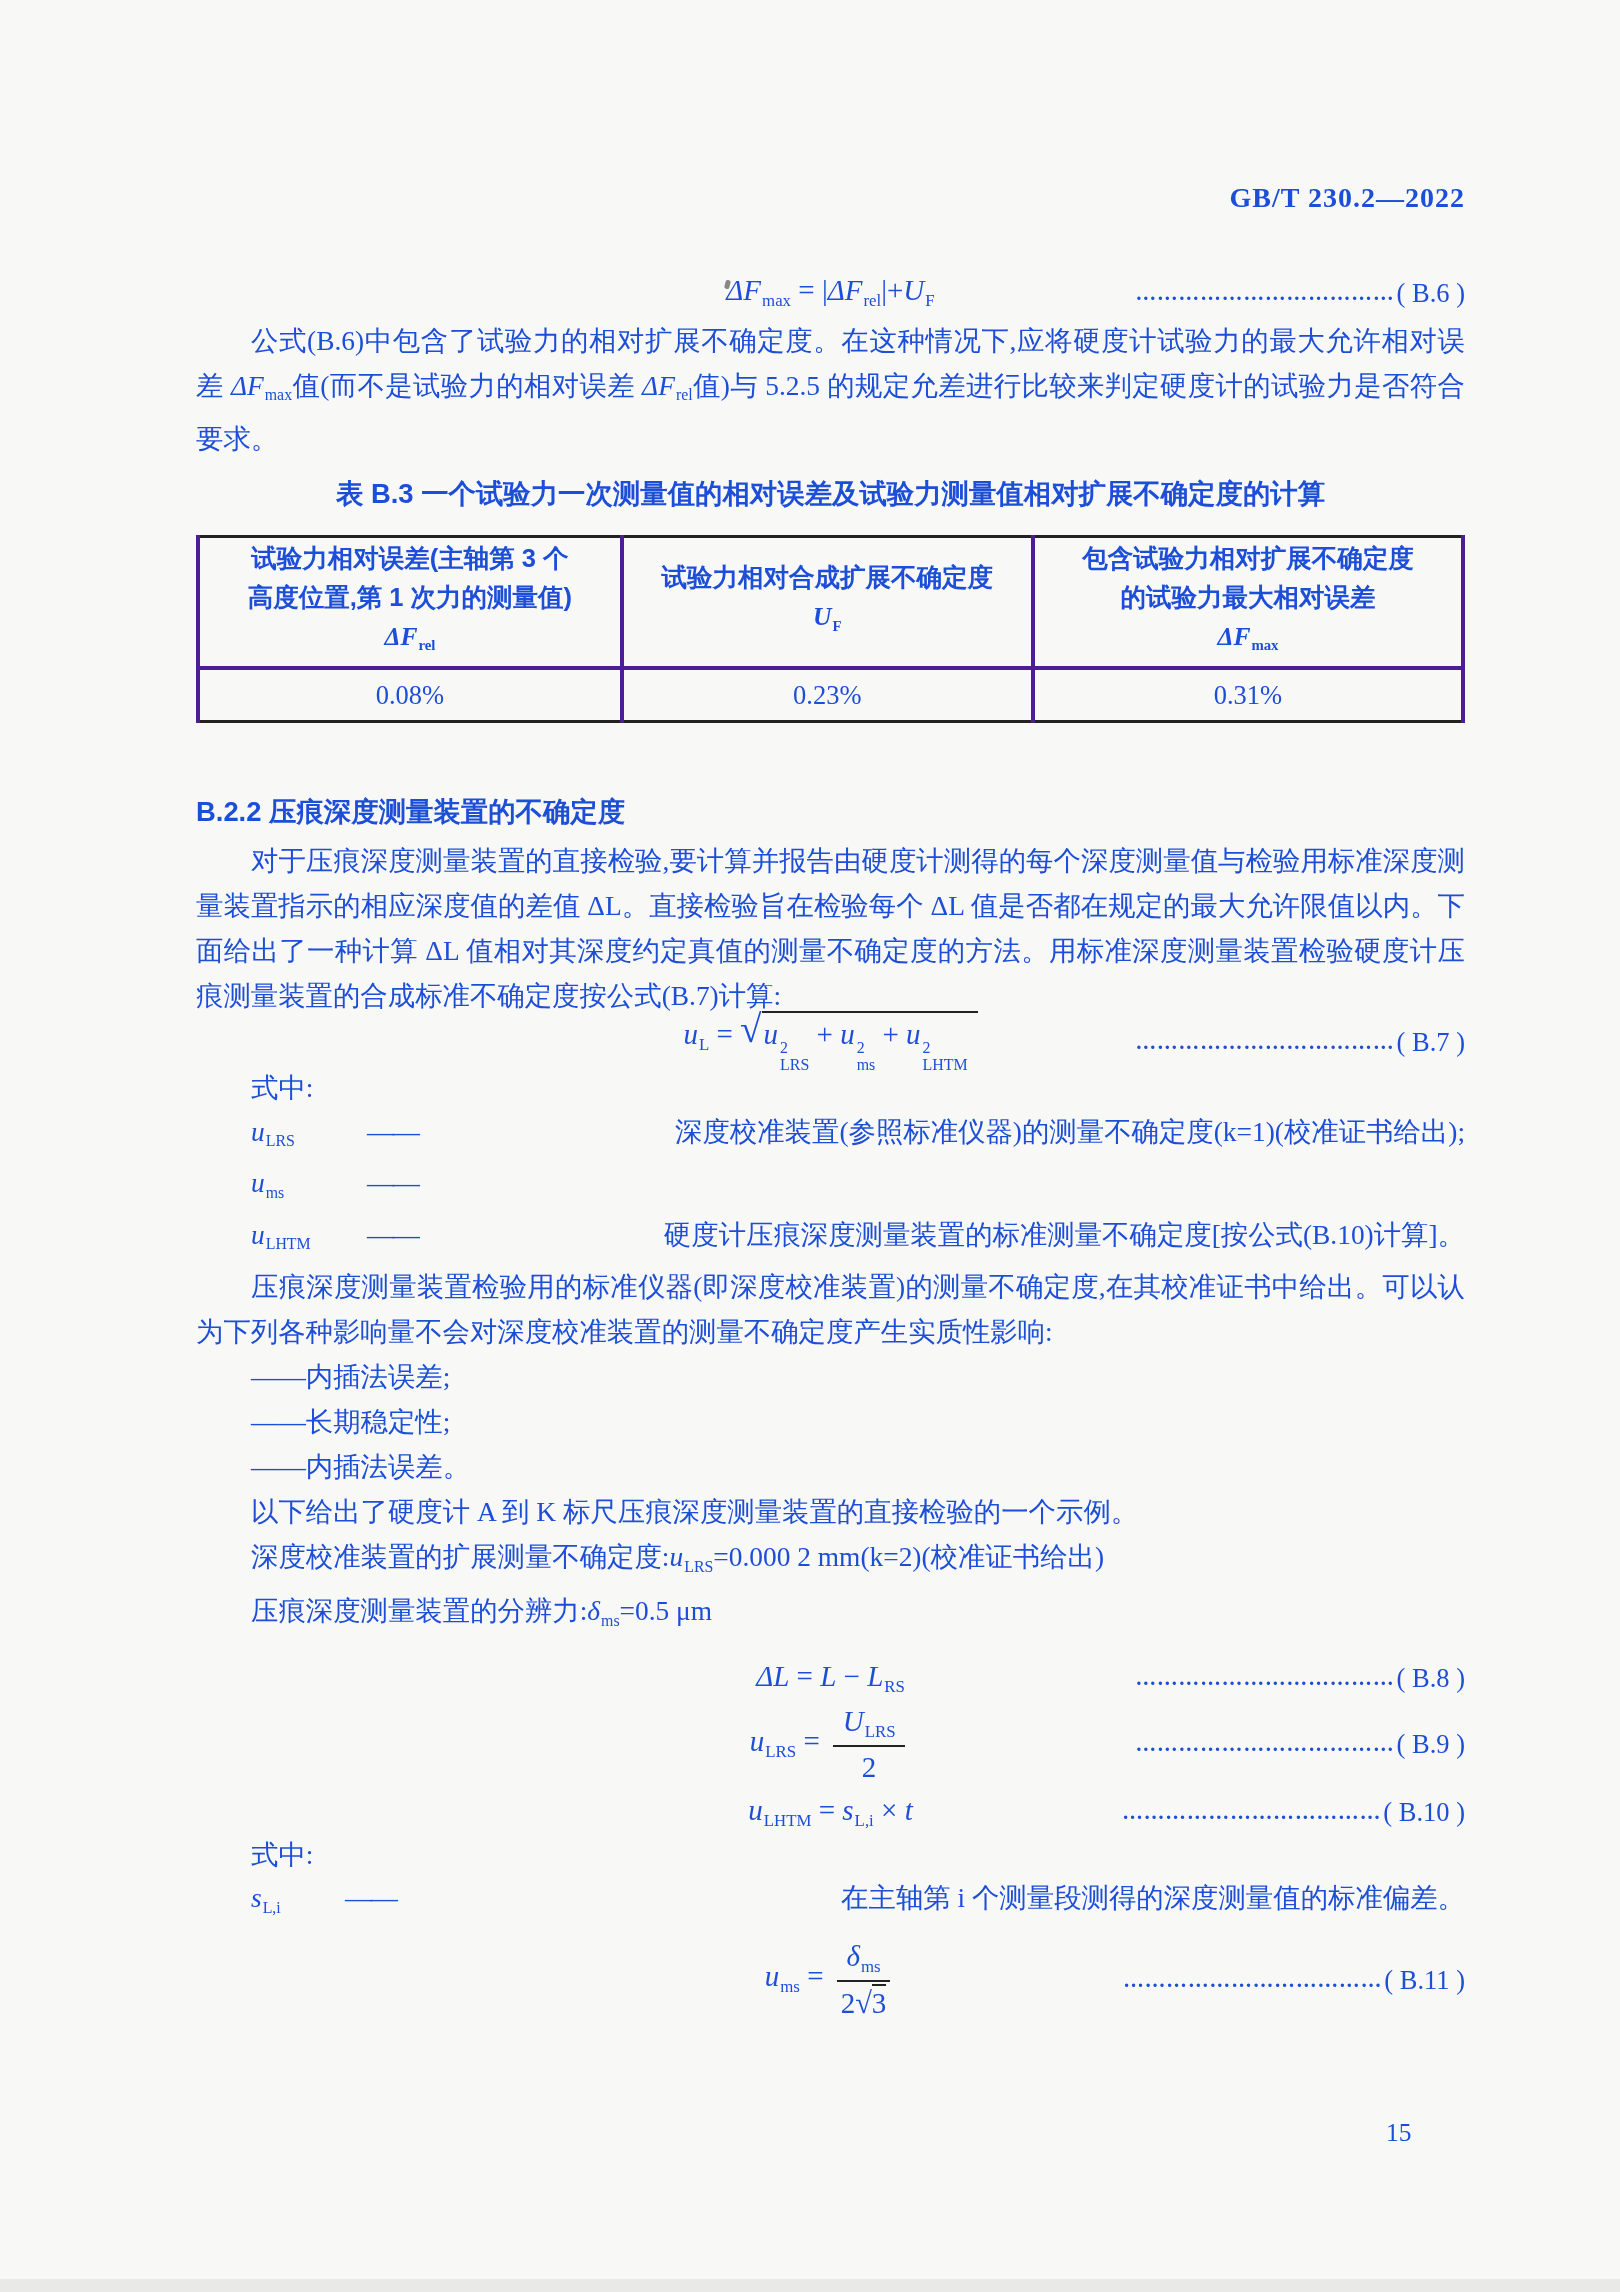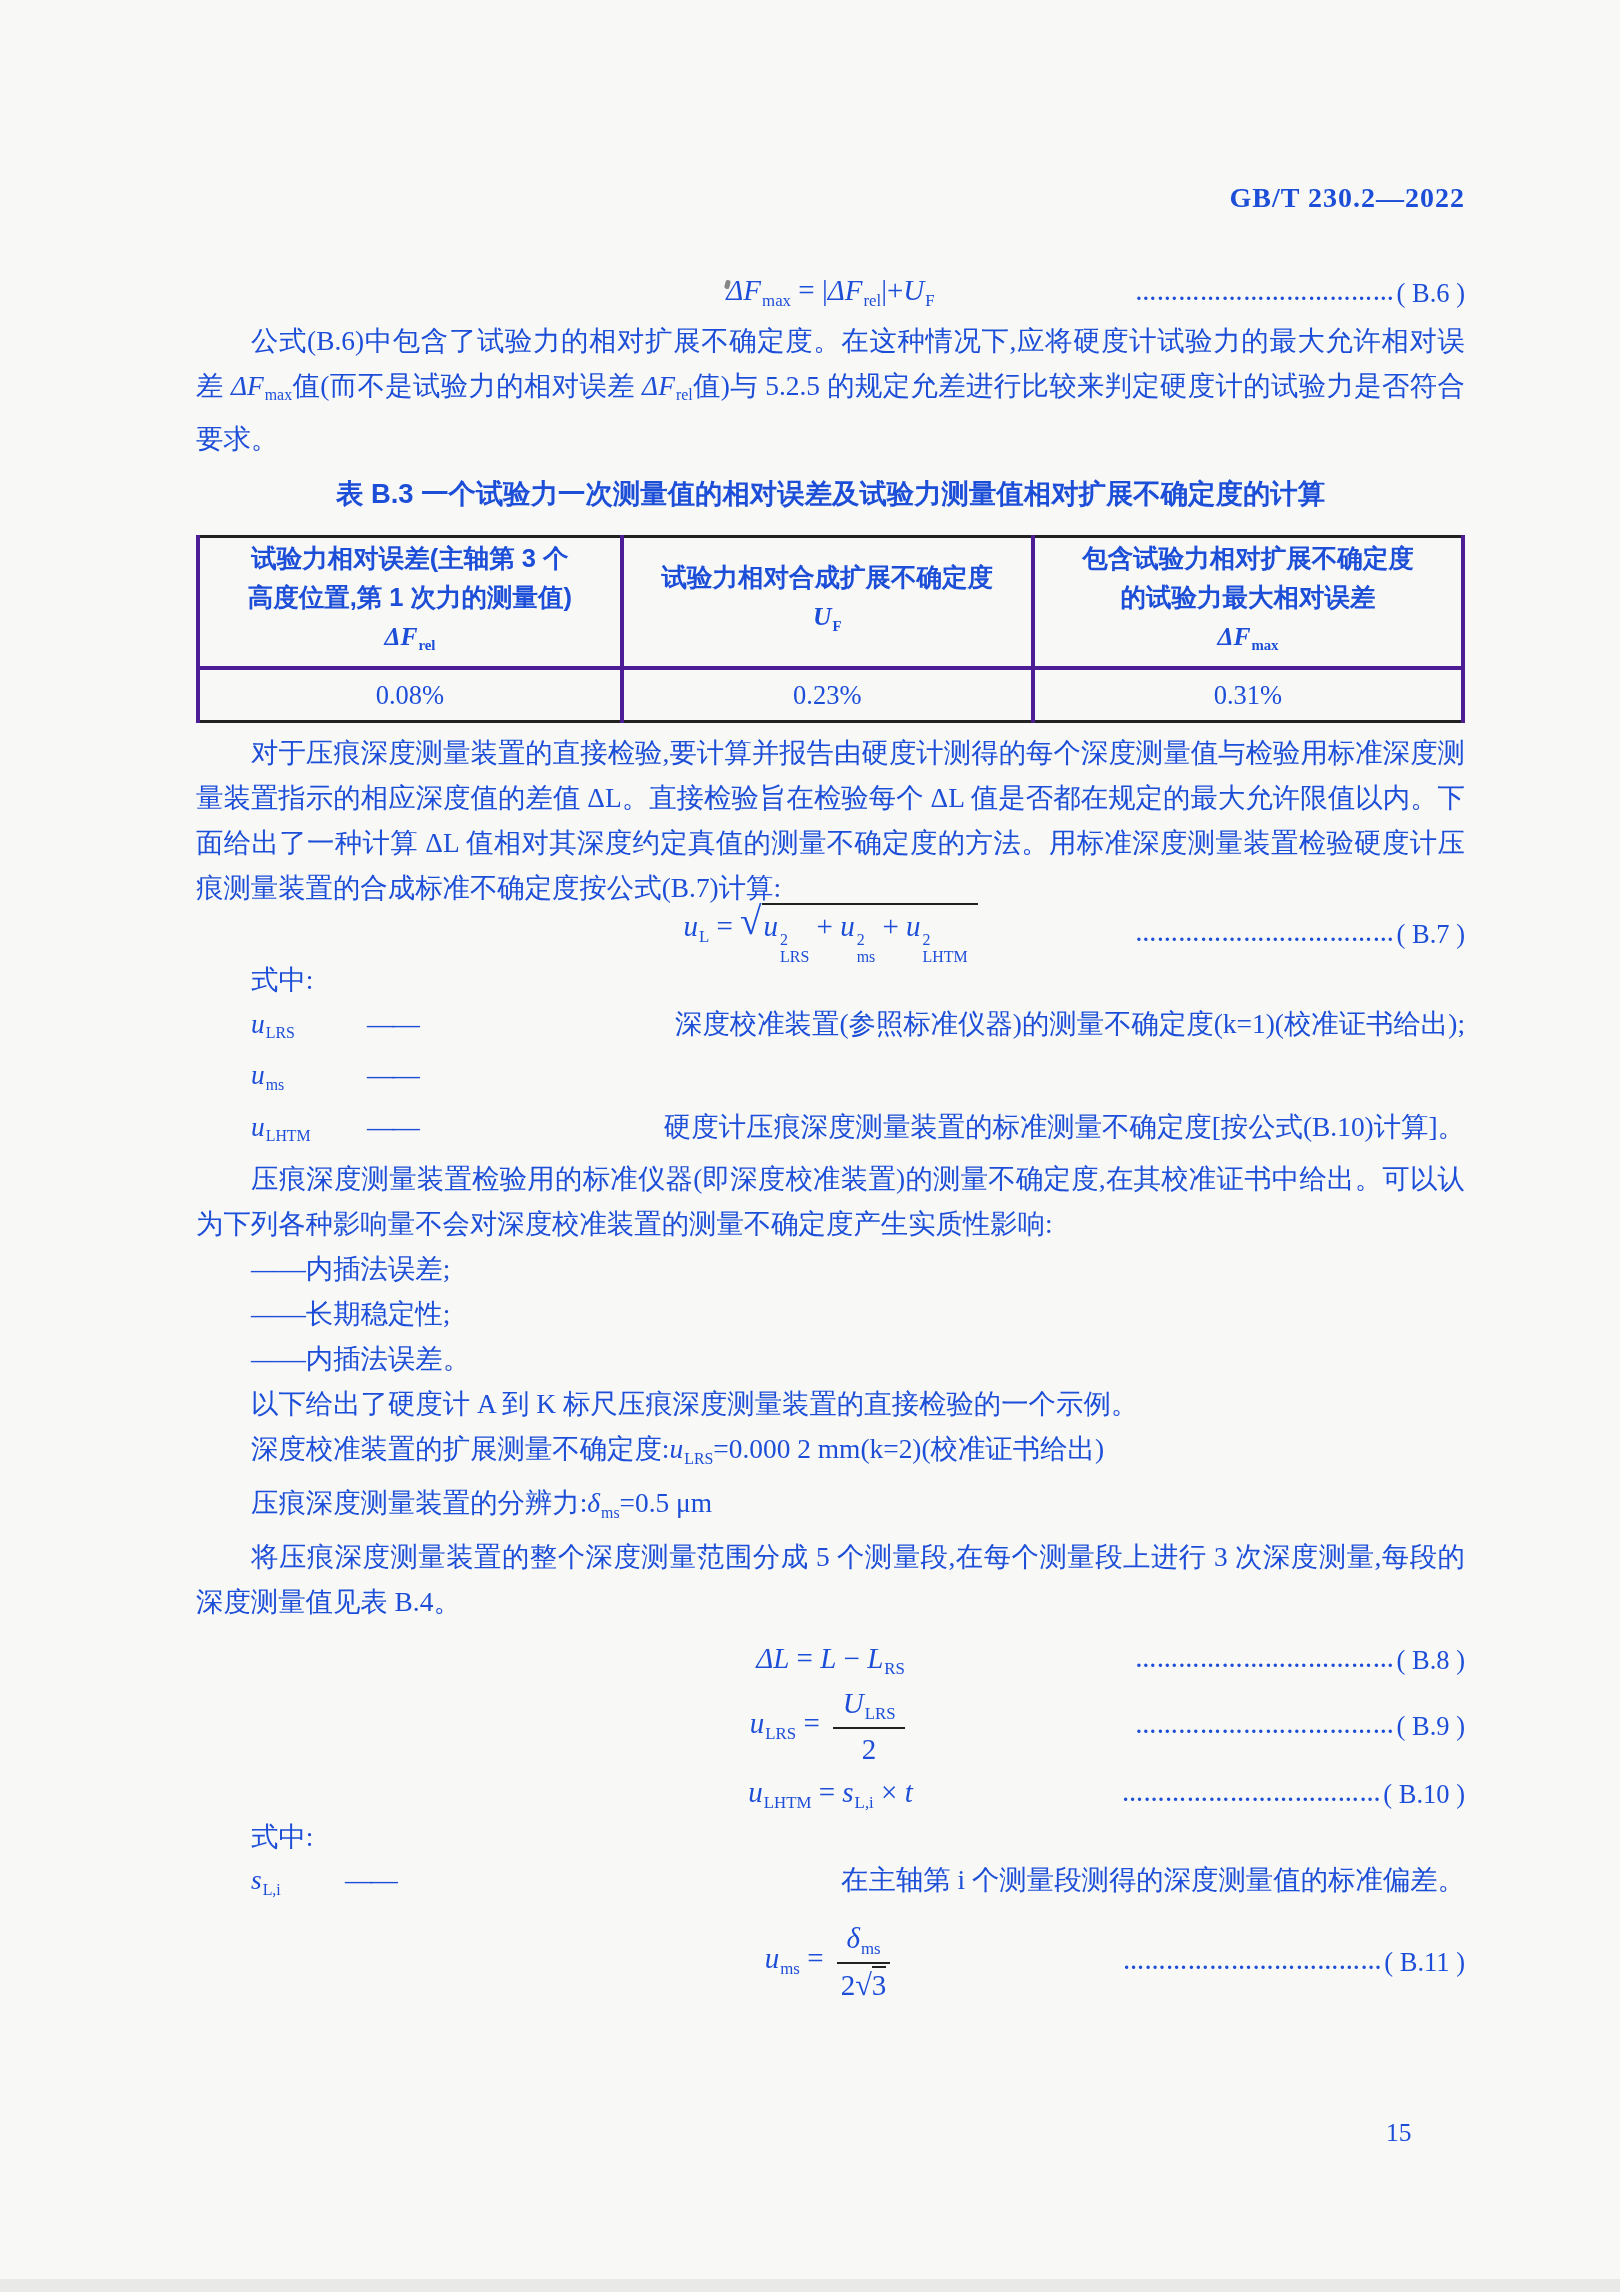--- a/index.html
+++ b/index.html
@@ -145,20 +145,21 @@
         </th>
       </tr>
       <tr>
         <td>0.08%</td>
         <td>0.23%</td>
         <td>0.31%</td>
       </tr>
     </tbody>
       </table>
 
+    <div class="h-b22">B.2.2  压痕深度测量装置的不确定度</div>
 
     <div class="para" style="margin-top:8px;">对于压痕深度测量装置的直接检验,要计算并报告由硬度计测得的每个深度测量值与检验用标准深度测量装置指示的相应深度值的差值 ΔL。直接检验旨在检验每个 ΔL 值是否都在规定的最大允许限值以内。下面给出了一种计算 ΔL 值相对其深度约定真值的测量不确定度的方法。用标准深度测量装置检验硬度计压痕测量装置的合成标准不确定度按公式(B.7)计算:</div>
 
     <div class="frow" style="height:47px;">
       <div class="formula">
         <span class="v">u</span><span class="sb">L</span><span> = </span><span class="rad">
             <span class="rad-sym">√</span>
             <span class="radicand"><span class="v">u</span><span class="ss">
                 <span>2</span>
                 <span>LRS</span>
@@ -203,21 +204,20 @@
     <div class="indent">以下给出了硬度计 A 到 K 标尺压痕深度测量装置的直接检验的一个示例。</div>
 
     <div class="indent">
       <span>深度校准装置的扩展测量不确定度:</span><span class="v">u</span><span class="sb">LRS</span><span>=0.000 2 mm(k=2)(校准证书给出)</span>
     </div>
 
     <div class="indent">
       <span>压痕深度测量装置的分辨力:</span><span class="v">δ</span><span class="sb">ms</span><span>=0.5 μm</span>
     </div>
 
-    <div class="para">将压痕深度测量装置的整个深度测量范围分成 5 个测量段,在每个测量段上进行 3 次深度测量,每段的深度测量值见表 B.4。</div>
 
     <div class="frow" style="margin-top:13.7px; height:43px;">
       <div class="formula">
         <span class="v">ΔL</span><span> = </span><span class="v">L</span><span> − </span><span class="v">L</span><span class="sb">RS</span>
       </div>
       <div class="leader">
         <span class="dots">………………………………</span>
           <span class="flabel">( B.8 )</span>
       </div>
     </div>

